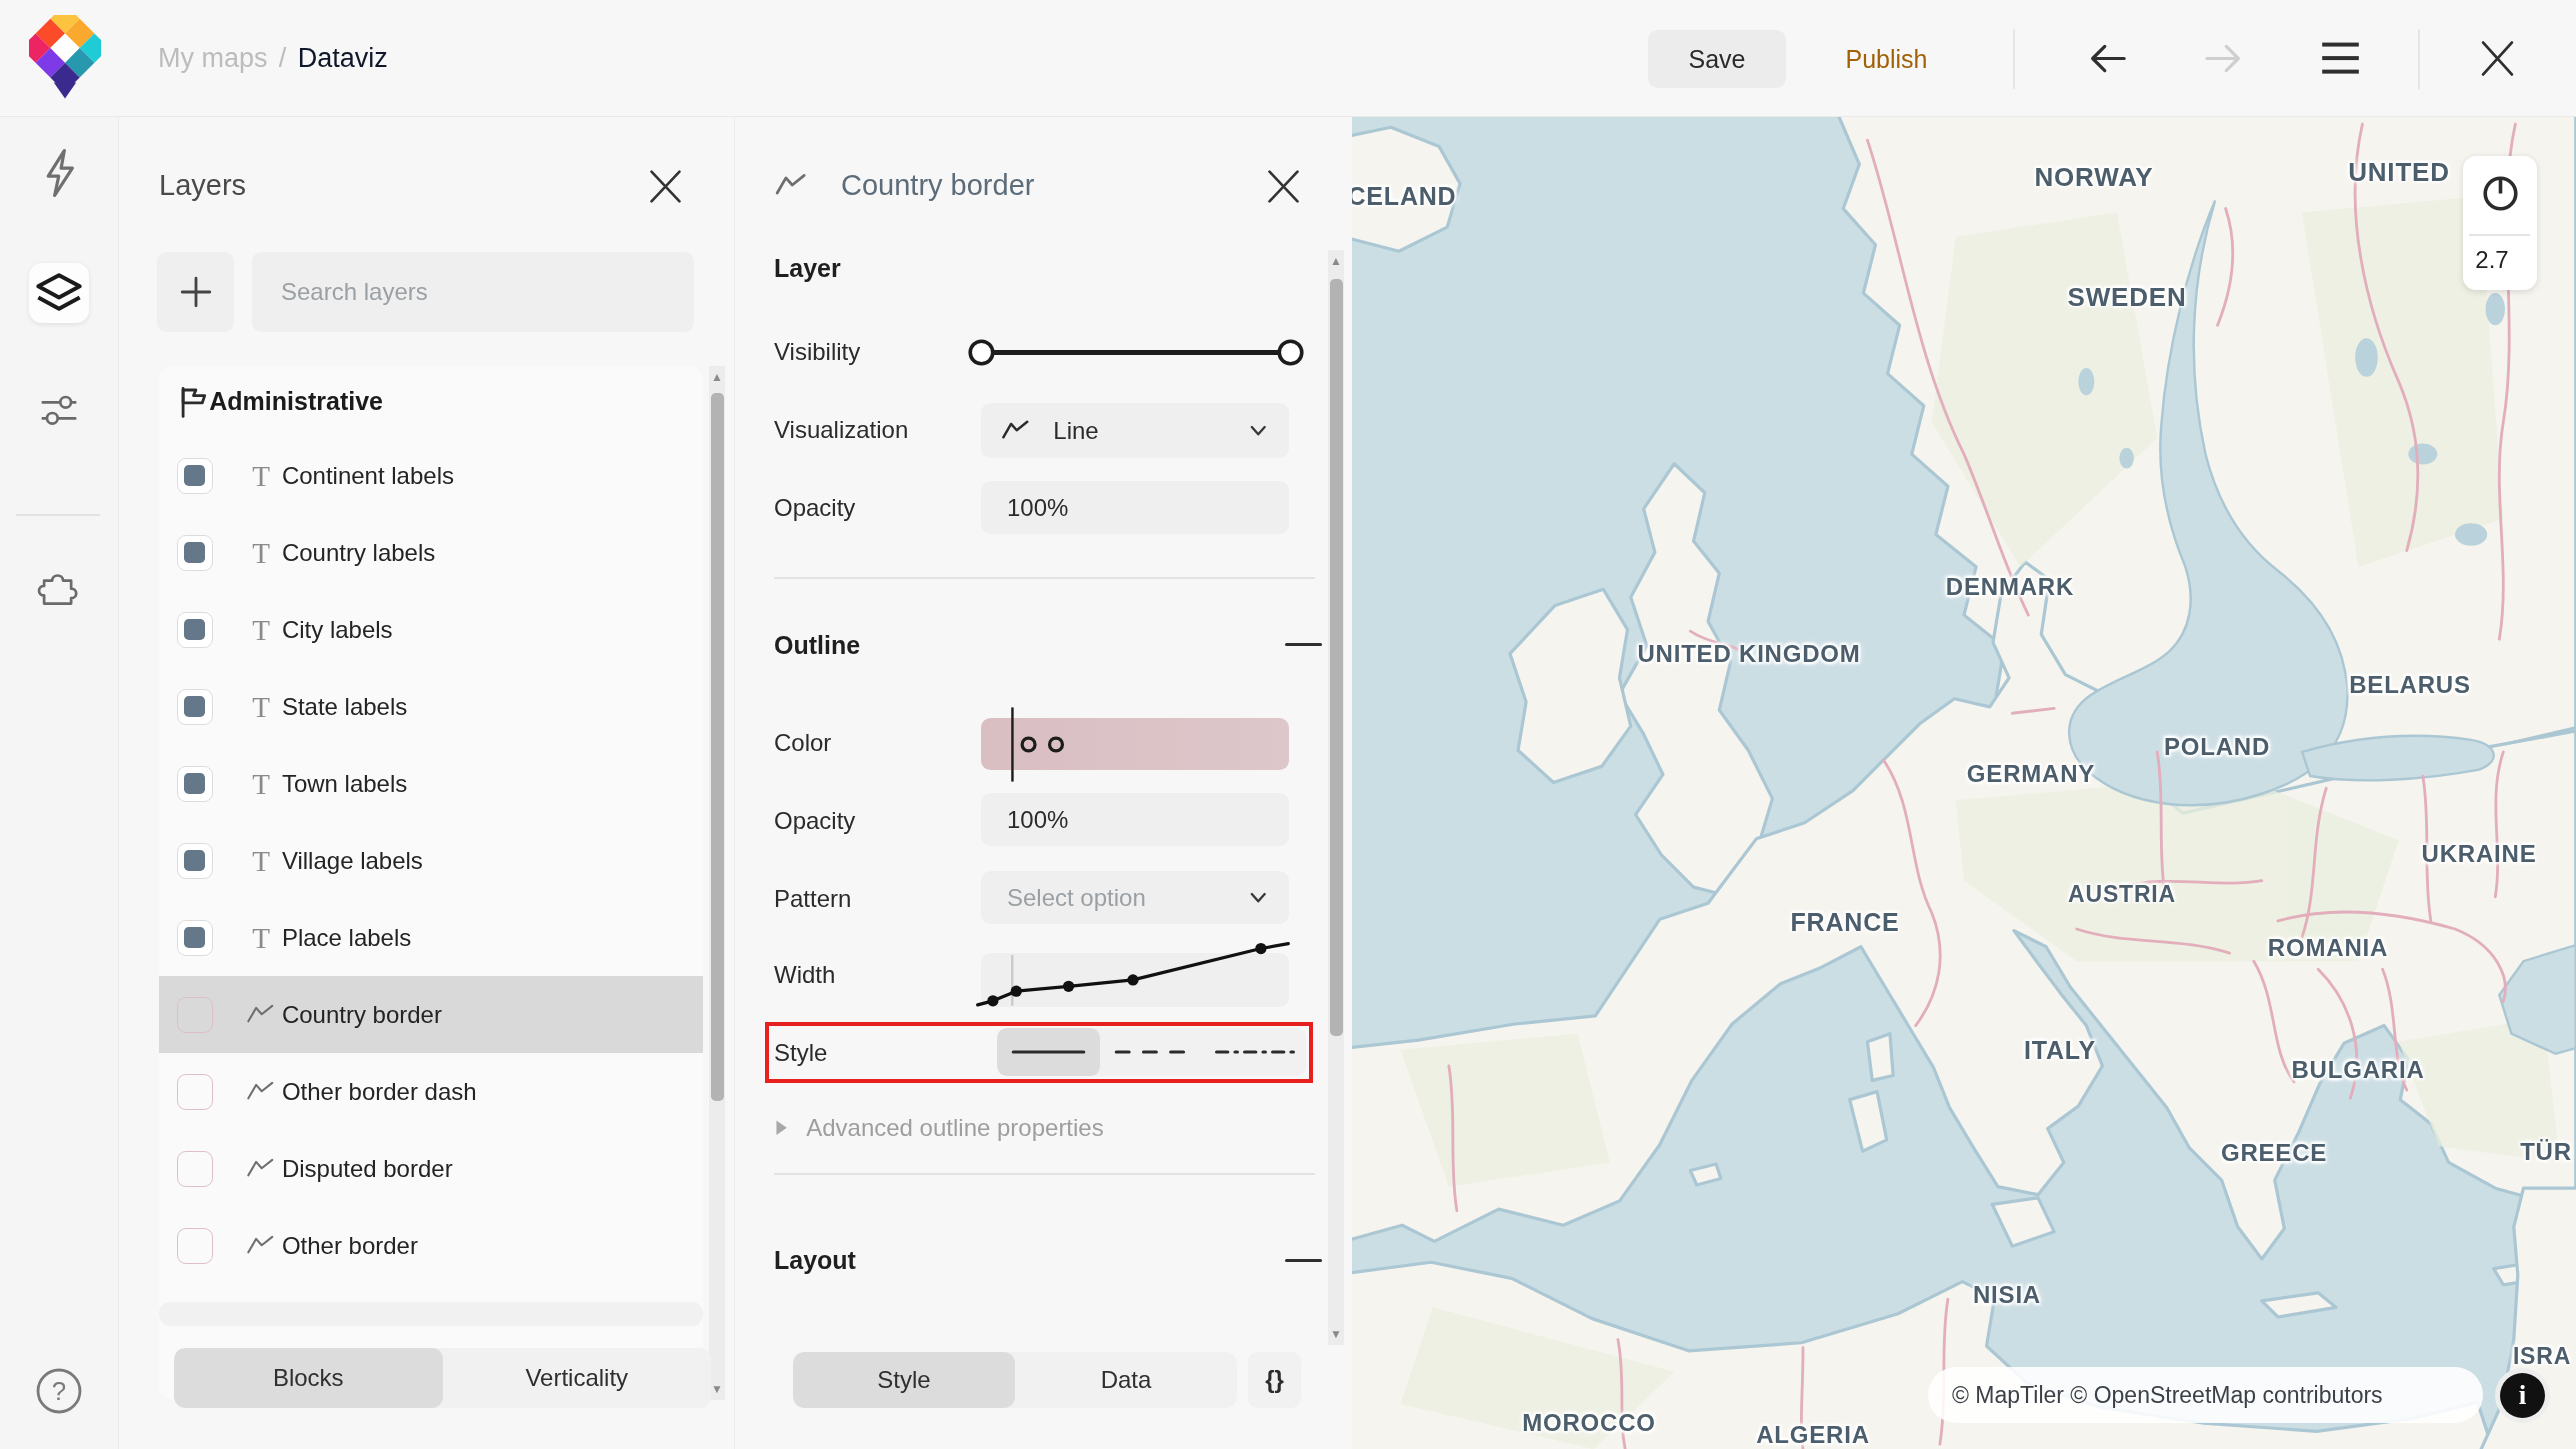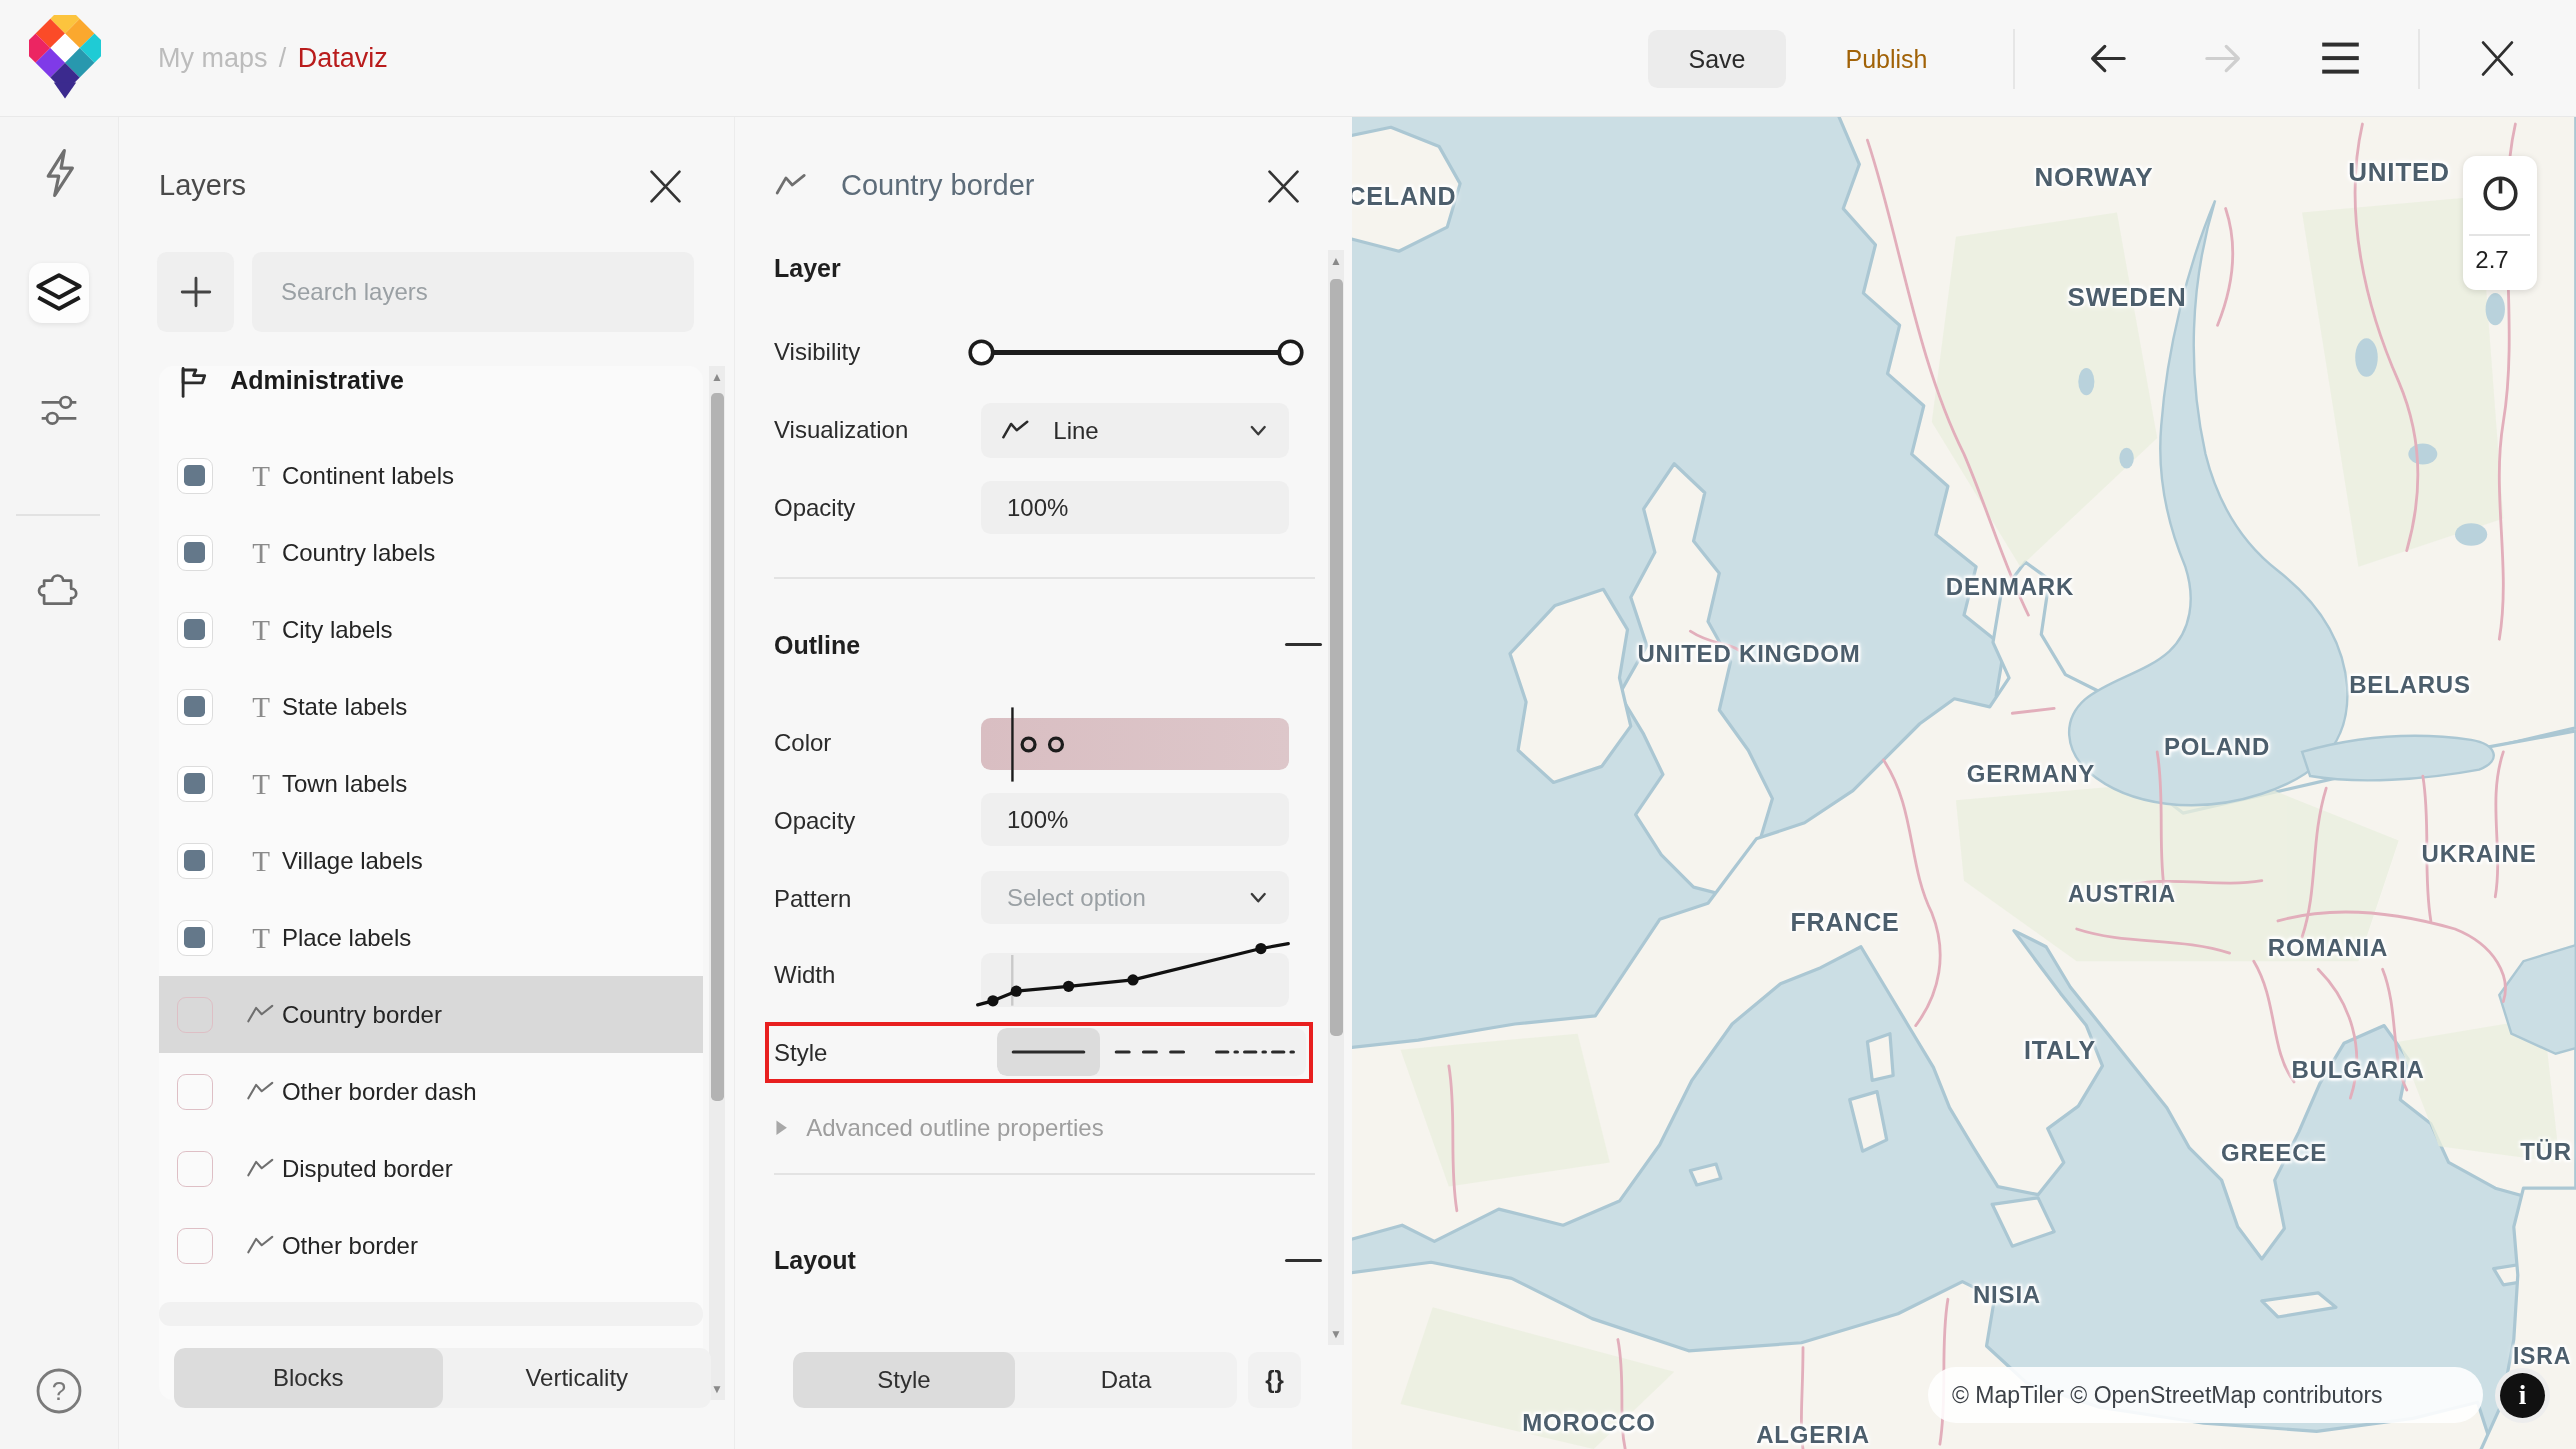--- a/index.html
+++ b/index.html
@@ -3,21 +3,21 @@
 <meta charset="utf-8">
 <style>
   html,body{margin:0;padding:0;background:#ddd;}
   #stage{position:relative;width:2576px;height:1449px;background:#f7f7f7;overflow:hidden;
          font-family:"Liberation Sans",sans-serif;color:#2b2b2b;}
   .abs{position:absolute;}
   .flex{display:flex;align-items:center;}
   
   #topbar{left:0;top:0;width:2576px;height:116px;background:#f7f7f7;border-bottom:1.6px solid #e9e9e9;z-index:40;}
   .crumb-dim{color:#bcbcbc;}
-  .crumb-cur{color:#b91c1c;}
+  .crumb-cur{color:#0f172a;}
   .tb-btn{height:58px;border-radius:9.7px;font-size:25px;display:flex;align-items:center;justify-content:center;}
   .vdiv{width:1.6px;background:#e6e6e6;}
   
   #rail{left:0;top:116px;width:118px;height:1333px;background:#f5f5f5;border-right:1.6px solid #ebebeb;z-index:30;}
   .rail-btn{left:29px;width:60px;height:60px;display:flex;align-items:center;justify-content:center;}
   .rail-active{background:#fdfdfd;border-radius:13px;box-shadow:0 1.6px 4.8px rgba(0,0,0,.08);}
   
   #layers-panel{left:118px;top:116px;width:616px;height:1333px;background:#f7f7f7;}
   #style-panel{left:734px;top:116px;width:618px;height:1333px;background:#f7f7f7;border-left:1.6px solid #ececec;}
   .panel-title{font-size:29px;color:#4a4a4a;}
@@ -26,21 +26,21 @@
   .placeholder{color:#9aa0a4;}
   .sec-head{font-size:25px;font-weight:bold;color:#1f1f1f;}
   .row-label{font-size:24px;color:#2b2b2b;}
   .hdiv{height:1.6px;background:#e3e3e3;}
   .minus-ic{width:37px;height:3.2px;background:#2f2f2f;border-radius:1.6px;}
   
   #layer-list{left:41px;top:250px;width:544px;height:1034px;background:#fafafa;border-radius:14.5px;overflow:hidden;}
   .lrow{height:77px;display:flex;align-items:center;padding-left:17.7px;}
   .lrow.sel{background:#d9d9d9;}
   .lrow .lbl{font-size:24px;color:#242424;}
-  .grow{height:71px;display:flex;padding-left:19.3px;gap:21px;}
+  .grow{height:71px;display:flex;align-items:center;padding-left:19.3px;}
   .grow .lbl{font-size:25px;font-weight:bold;color:#1b1b1b;}
   .cb{width:34px;height:34px;border-radius:8.9px;border:1.6px solid #dcdcdc;background:#fff;
       display:flex;align-items:center;justify-content:center;margin-right:31px;flex:none;}
   .cb .fill{width:21px;height:21px;border-radius:4.8px;}
   .cb.on .fill{background:#64788a;}
   .cb.off{border-color:#debfc5;background:transparent;}
   .licon{width:35px;margin-right:3.2px;display:flex;justify-content:center;flex:none;}
   .ticon{font-family:"Liberation Serif",serif;font-size:29px;color:#8a8a8a;line-height:32px;}
   
   .sbar{width:16px;background:#ececec;}

